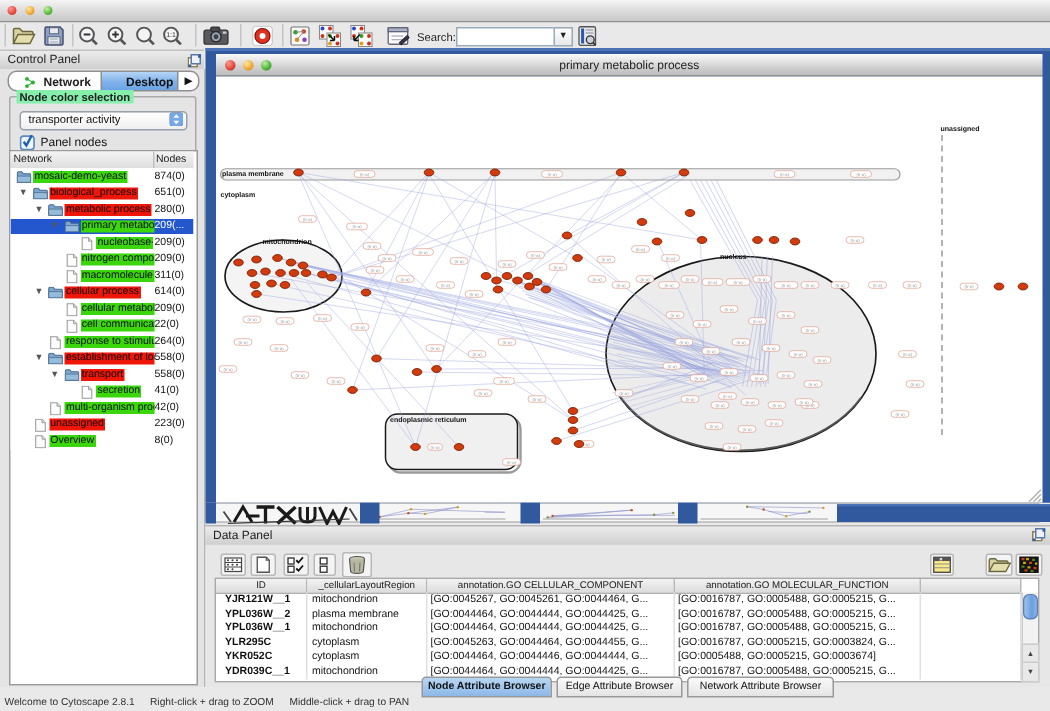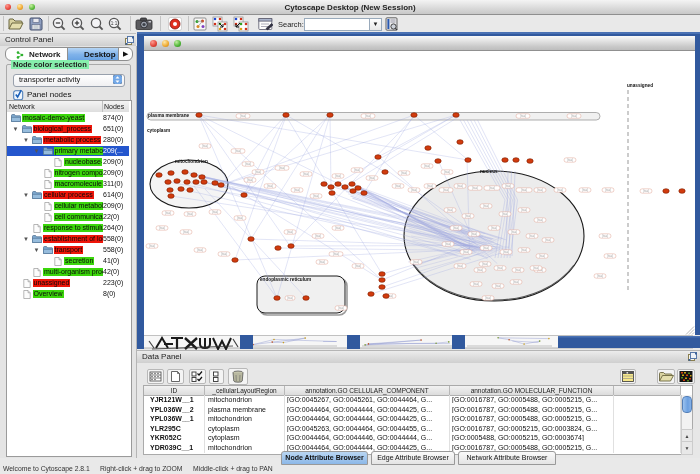--- a/index.html
+++ b/index.html
@@ -14,21 +14,20 @@
 #dptitle{left:137px;top:350px;width:563px;height:12px;background:linear-gradient(#ececec,#cfcfcf);border-bottom:1px solid #a8a8a8;border-top:1px solid #b5b5b5;}
 #dptitle span{position:absolute;left:5px;top:1px;font-size:8px;color:#222;}
 #statusbar{left:0;top:462px;width:700px;height:12px;font-size:6.8px;color:#333;}
 .tinytxt{position:absolute;white-space:nowrap;}
 </style></head><body>
 
 <div id="titlebar" class="abs">
 <div class="tl" style="left:5px;background:radial-gradient(circle at 35% 30%,#ff9a90,#e8463c 60%,#b03028);"></div>
 <div class="tl" style="left:17px;background:radial-gradient(circle at 35% 30%,#ffe9a8,#f0a832 60%,#c07c18);"></div>
 <div class="tl" style="left:29px;background:radial-gradient(circle at 35% 30%,#c8f0a0,#58ba3a 60%,#2f8822);"></div>
-<div id="wtitle" class="abs">Cytoscape Desktop (New Session)</div>
 </div>
 <div id="toolbar" class="abs">
 <div class="sep" style="left:3px"></div>
 <svg class="abs" style="left:8px;top:2px" width="16" height="14" viewBox="0 0 16 14">
 <path d="M1 12 L1 3 Q1 2 2 2 L5 2 L7 4 L13 4 Q14 4 14 5 L14 6" fill="#d8d2a0" stroke="#6b6640" stroke-width="1"></path>
 <path d="M1 12 L4 6 L15 6 L12 12 Z" fill="#e4dead" stroke="#6b6640" stroke-width="1"></path>
     </svg>
 <svg class="abs" style="left:29px;top:2px" width="14" height="14" viewBox="0 0 14 14">
 <path d="M1 2 Q1 1 2 1 L11 1 L13 3 L13 12 Q13 13 12 13 L2 13 Q1 13 1 12 Z" fill="#8f9fc0" stroke="#44506e" stroke-width="1"></path>
 <rect x="4" y="1.5" width="6" height="4" fill="#e8e8ee" stroke="#55607e" stroke-width="0.6"></rect>
@@ -278,20 +277,21 @@
     </svg>
 <div class="tinytxt" style="left:25.5px;top:177.7px;font-size:7px;color:#0a0a0a;background:#3bd60b;padding:0.5px 1px 1px 1px;max-width:68px;overflow:hidden">Overview</div>
 <div class="tinytxt" style="left:96px;top:178.4px;font-size:7px;color:#111">8(0)</div>
 </div>
 <div class="abs" style="left:137px;top:32px;width:563px;height:316px;background:#31599e"></div>
 <div class="abs" style="left:137px;top:32px;width:563px;height:2px;background:#4a72b4"></div>
 <div class="abs" style="left:144px;top:36px;width:551px;height:14px;background:linear-gradient(#fafafa,#c9c9c9 75%,#bdbdbd);border-bottom:1px solid #909090">
 <div class="tl" style="position:absolute;left:6px;top:4px;width:7px;height:7px;border-radius:50%;background:radial-gradient(circle at 35% 30%,#ff9a90,#e04438 60%,#a82820);"></div>
 <div class="tl" style="position:absolute;left:18px;top:4px;width:7px;height:7px;border-radius:50%;background:radial-gradient(circle at 35% 30%,#ffe9a8,#eea830 60%,#bc7a14);"></div>
 <div class="tl" style="position:absolute;left:30px;top:4px;width:7px;height:7px;border-radius:50%;background:radial-gradient(circle at 35% 30%,#c0eea0,#4cb434 60%,#2a8420);"></div>
+<div class="abs" style="left:0;top:3px;width:551px;text-align:center;font-size:8px;color:#222">primary metabolic process</div>
 </div>
 <svg class="abs" style="left:144px;top:51px;background:#fff" width="551" height="284" viewBox="144 51 551 284">
 <rect x="147" y="112.5" width="453" height="7.5" rx="3.75" fill="#f1f1f1" stroke="#9a9a9a" stroke-width="0.8"></rect>
 <ellipse cx="494" cy="236" rx="90" ry="65" fill="#ececec" stroke="#1a1a1a" stroke-width="1.1"></ellipse>
 <path d="M414 265 A90 65 0 0 0 574 265" fill="none" stroke="#555" stroke-width="1.2"></path>
 <ellipse cx="189" cy="184" rx="39" ry="24" fill="#f4f4f4" stroke="#1a1a1a" stroke-width="1.1"></ellipse>
 <rect x="259" y="278" width="88" height="37" rx="8" fill="none" stroke="#9a9a9a" stroke-width="1.6"></rect>
 <rect x="257" y="276" width="88" height="37" rx="8" fill="#f0f0f0" stroke="#1a1a1a" stroke-width="1"></rect>
 <line x1="628" y1="90" x2="628" y2="291" stroke="#999" stroke-width="1" stroke-dasharray="4 3"></line>
 <text x="148" y="117" font-size="4.7" font-weight="bold" fill="#111">plasma membrane</text>

